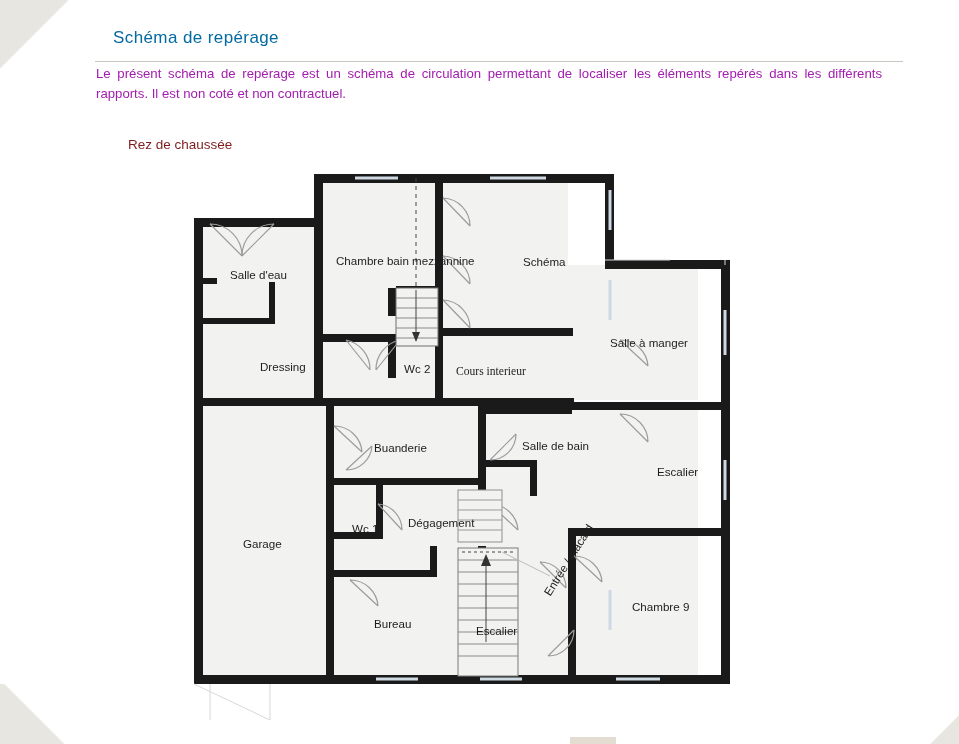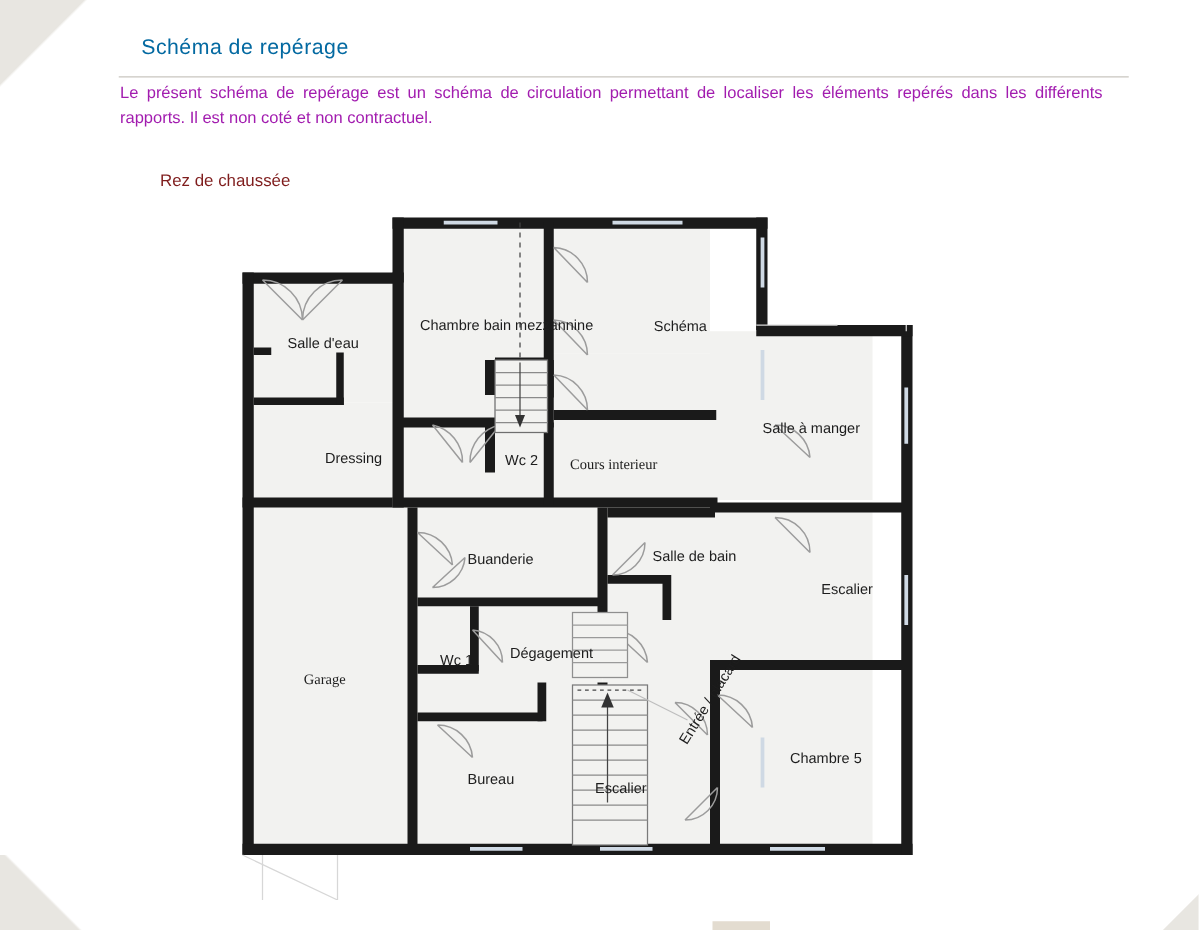--- a/index.html
+++ b/index.html
@@ -298,19 +298,19 @@
 <div class="room-label" style="left:230px; top:268px;">Salle d'eau</div>
 <div class="room-label" style="left:336px; top:254px;">Chambre bain mezzannine</div>
 <div class="room-label" style="left:523px; top:255px;">Schéma</div>
 <div class="room-label" style="left:610px; top:336px;">Salle à manger</div>
 <div class="room-label" style="left:260px; top:360px;">Dressing</div>
 <div class="room-label" style="left:404px; top:362px;">Wc 2</div>
 <div class="room-label" style="left:456px; top:365px;font-family:Liberation Serif, serif;">Cours interieur</div>
 <div class="room-label" style="left:374px; top:441px;">Buanderie</div>
 <div class="room-label" style="left:486px; top:439px;margin-left:36px;">Salle de bain</div>
 <div class="room-label" style="left:657px; top:465px;">Escalier</div>
-<div class="room-label" style="left:243px; top:537px;font-family:Liberation Serif, serif;">Garage</div>
+<div class="room-label" style="left:243px; top:537px;">Garage</div>
 <div class="room-label" style="left:352px; top:522px;">Wc 1</div>
 <div class="room-label" style="left:408px; top:516px;">Dégagement</div>
 <div class="room-label rot" style="left:541px; top:591px;">Entrée / placard</div>
-<div class="room-label" style="left:632px; top:600px;">Chambre 5</div>
+<div class="room-label" style="left:632px; top:600px;">Chambre 9</div>
 <div class="room-label" style="left:374px; top:617px;">Bureau</div>
 <div class="room-label" style="left:476px; top:624px;">Escalier</div>
 
 </body></html>

